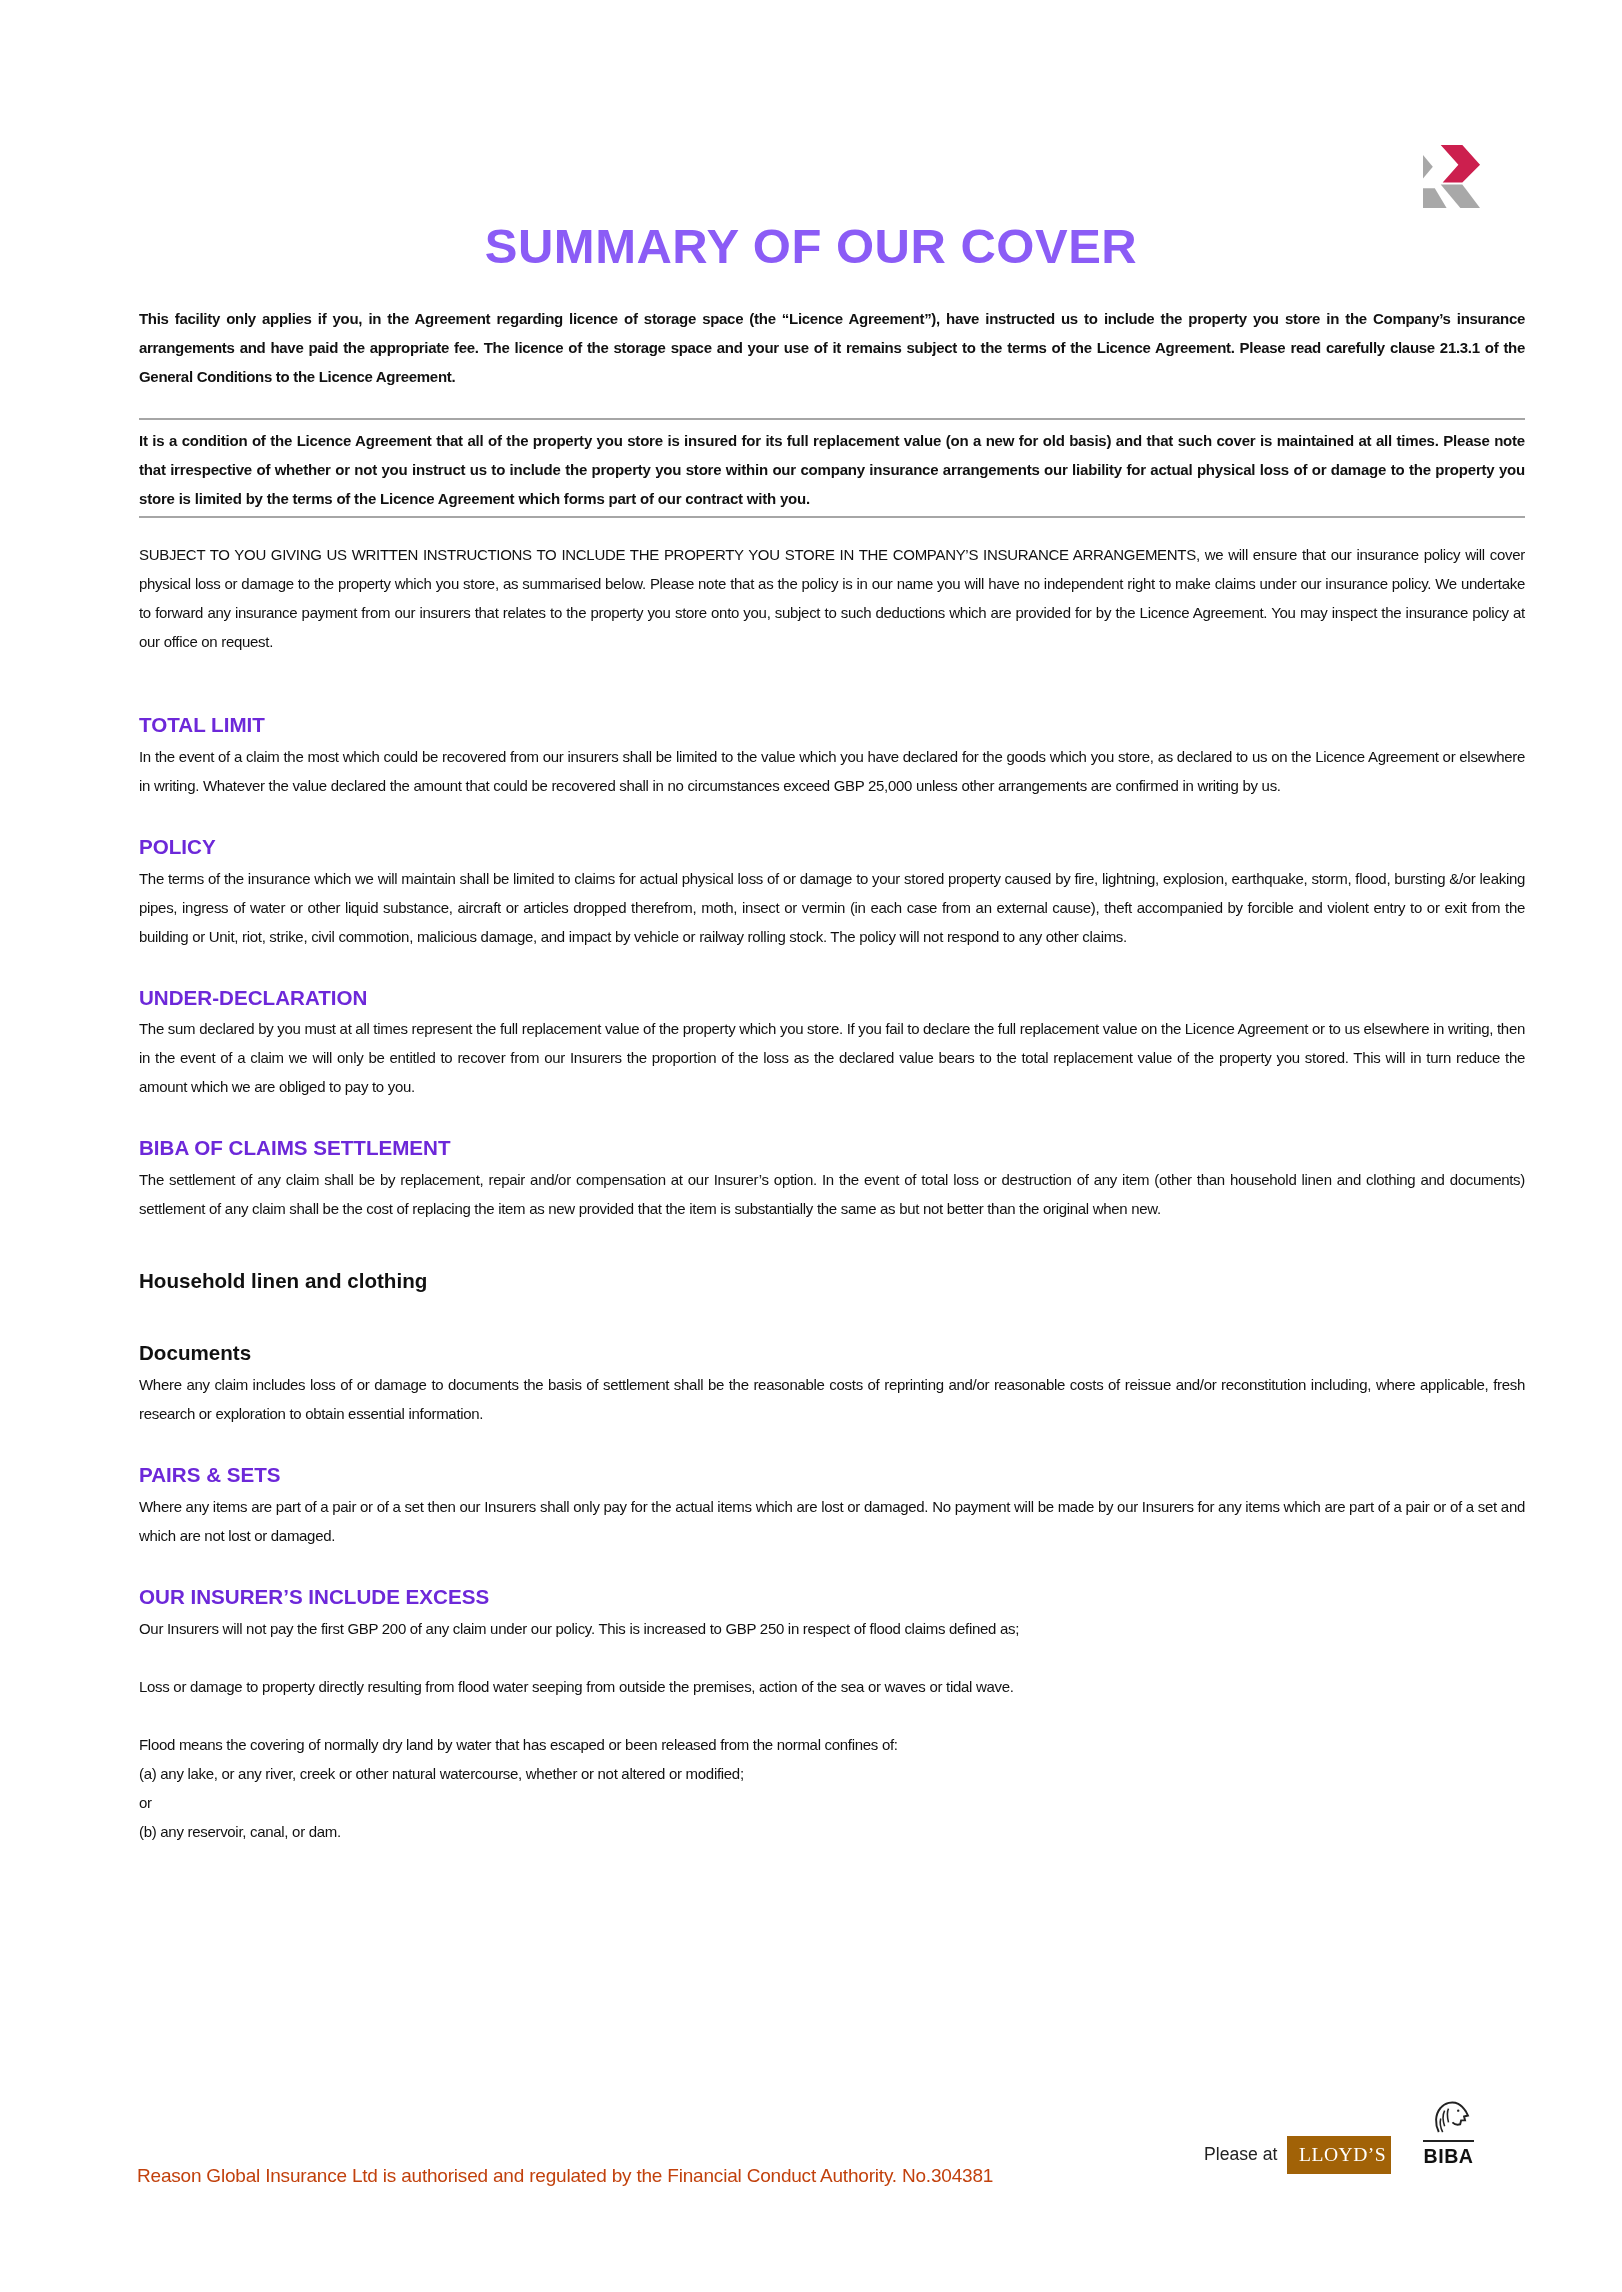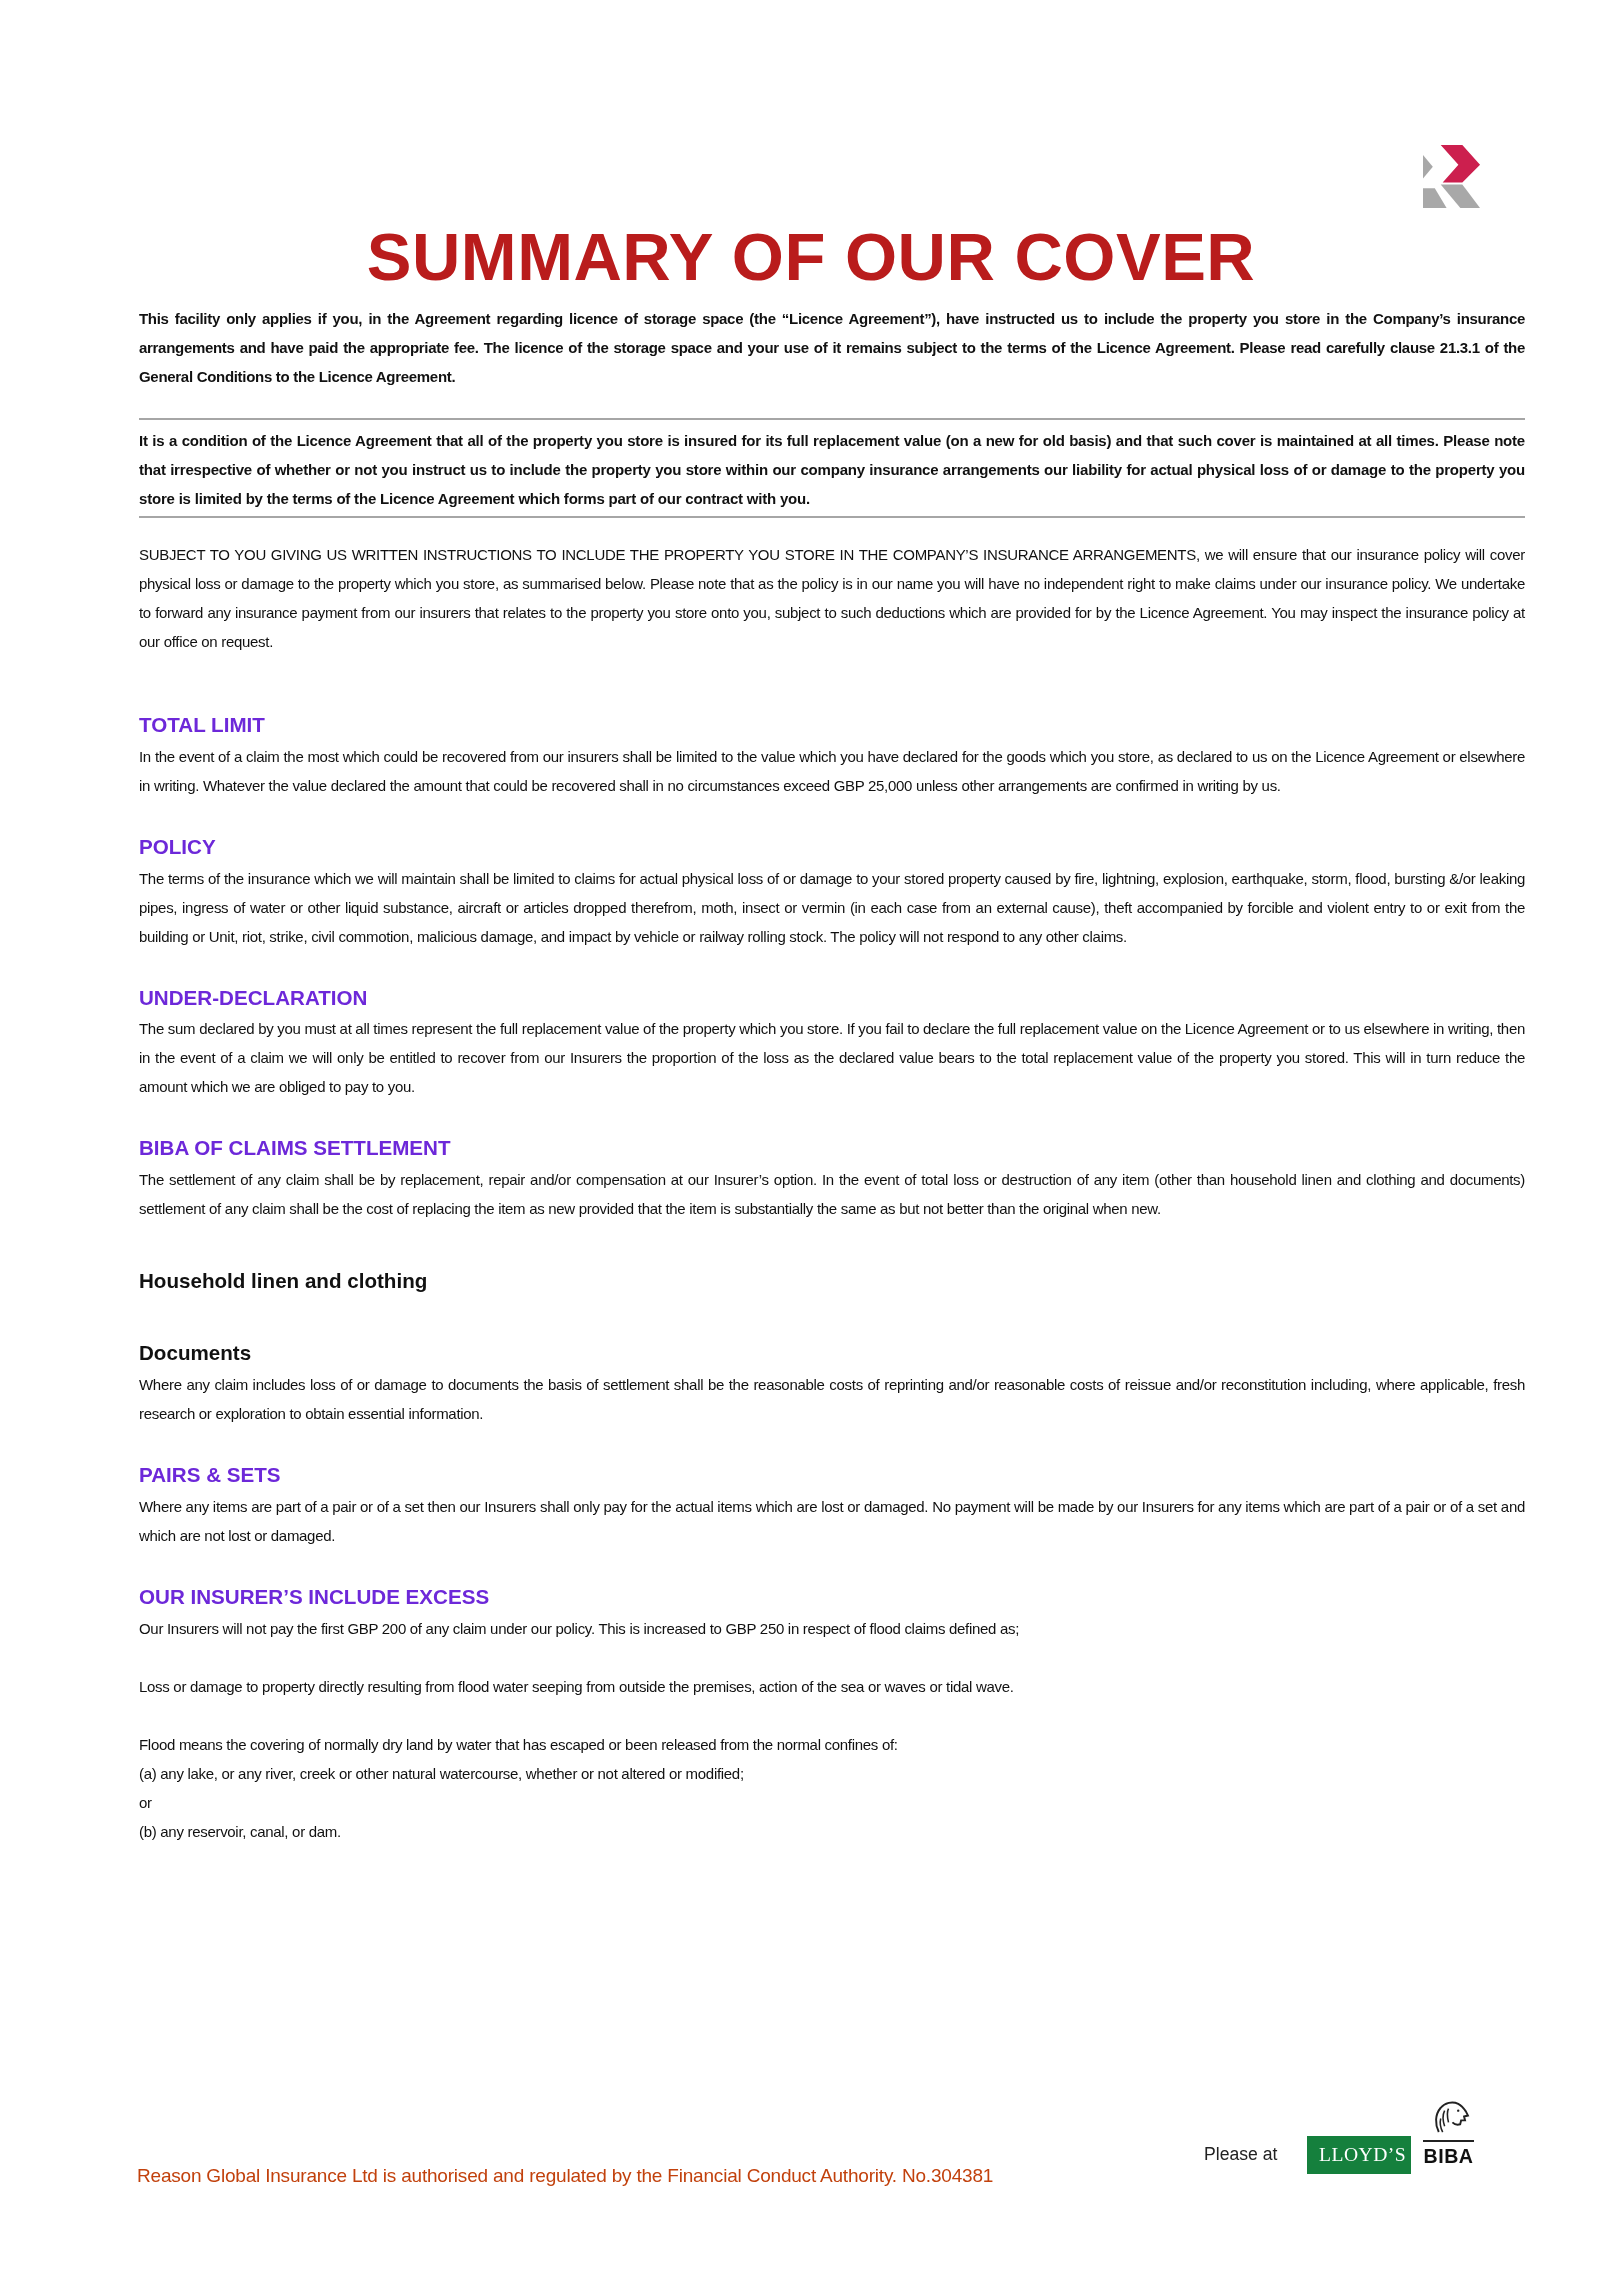--- a/index.html
+++ b/index.html
@@ -3,22 +3,22 @@
   <meta charset="utf-8">
   <style>
     html, body { margin: 0; padding: 0; background: #ffffff; }
     body {
       width: 1622px; height: 2293px; position: relative; overflow: hidden;
       font-family: "Liberation Sans", sans-serif; color: #111;
     }
     .logo { position: absolute; left: 1423px; top: 145px; width: 59px; height: 65px; }
     .title {
       position: absolute; left: 0; top: 218px; width: 1622px; text-align: center;
-      font-family: "Liberation Sans", sans-serif; font-weight: bold; font-size: 67px;
-      letter-spacing: 0.5px; color: #b91c1c; margin: 0;
+      font-family: "Liberation Sans", sans-serif; font-weight: bold; font-size: 49px;
+      letter-spacing: 0.5px; color: #8b5cf6; margin: 0;
     }
     .content { position: absolute; left: 139px; top: 304px; width: 1386px; }
     .intro {
       font-weight: bold; font-size: 15px; line-height: 29px; text-align: justify;
       margin: 0; letter-spacing: -0.3px;
     }
     .condition-box {
       margin-top: 27.4px; border-top: 2.9px solid #a6a6a6; border-bottom: 2.9px solid #a6a6a6;
       padding: 5.9px 0 2.9px 0;
     }
@@ -43,22 +43,22 @@
     .gap { height: 29px; }
     .footer-text {
       position: absolute; left: 137px; top: 2165px; font-size: 19px; color: #c2410c;
       letter-spacing: -0.2px;
     }
     .broker {
       position: absolute; left: 1204px; top: 2136px; display: flex; align-items: center;
     }
     .broker-label { font-size: 17.6px; color: #222; margin-right: 9.8px; }
     .lloyds {
-      background: #15803d; color: #fff; font-family: "Liberation Serif", serif;
-      font-size: 19.6px; letter-spacing: 0.5px; padding: 7.8px 11.8px; width: 80px; text-align: center; margin-left: 20px;
+      background: #a16207; color: #fff; font-family: "Liberation Serif", serif;
+      font-size: 19.6px; letter-spacing: 0.5px; padding: 7.8px 11.8px; width: 80px; text-align: center;
     }
     .biba { position: absolute; left: 1419px; top: 2099px; width: 59px; text-align: center; }
     .biba-rule { height: 2px; background: #222; margin: 2px 3.9px 2.9px 3.9px; }
     .biba-label { font-size: 19.6px; font-weight: bold; color: #111; letter-spacing: 0.5px; }
   </style>
 </head>
 <body>
 
 <svg class="logo" viewBox="0 0 60 66">
   <polygon points="18,0 40,0 58,20 40,38 20,38 36,20" fill="#cc1f4e"></polygon>

